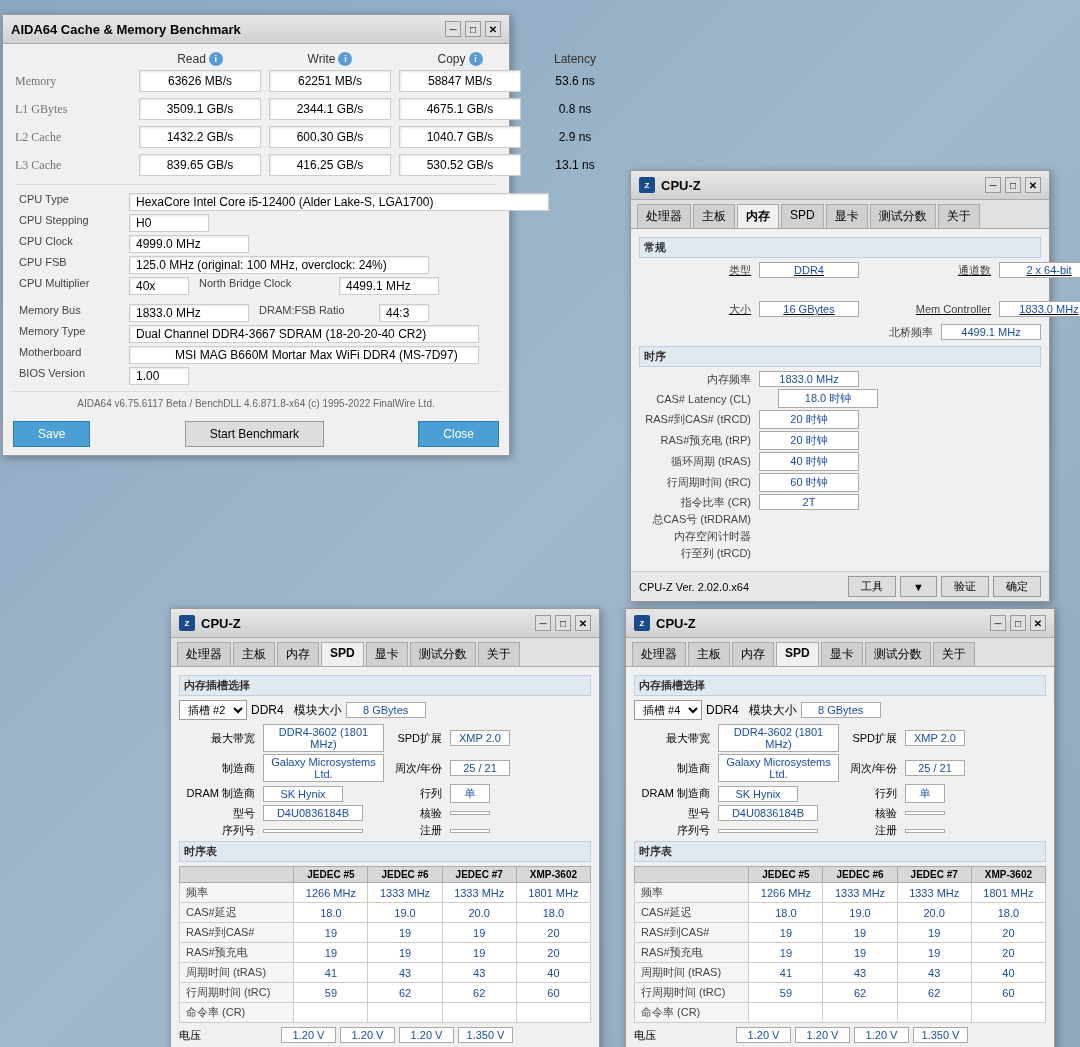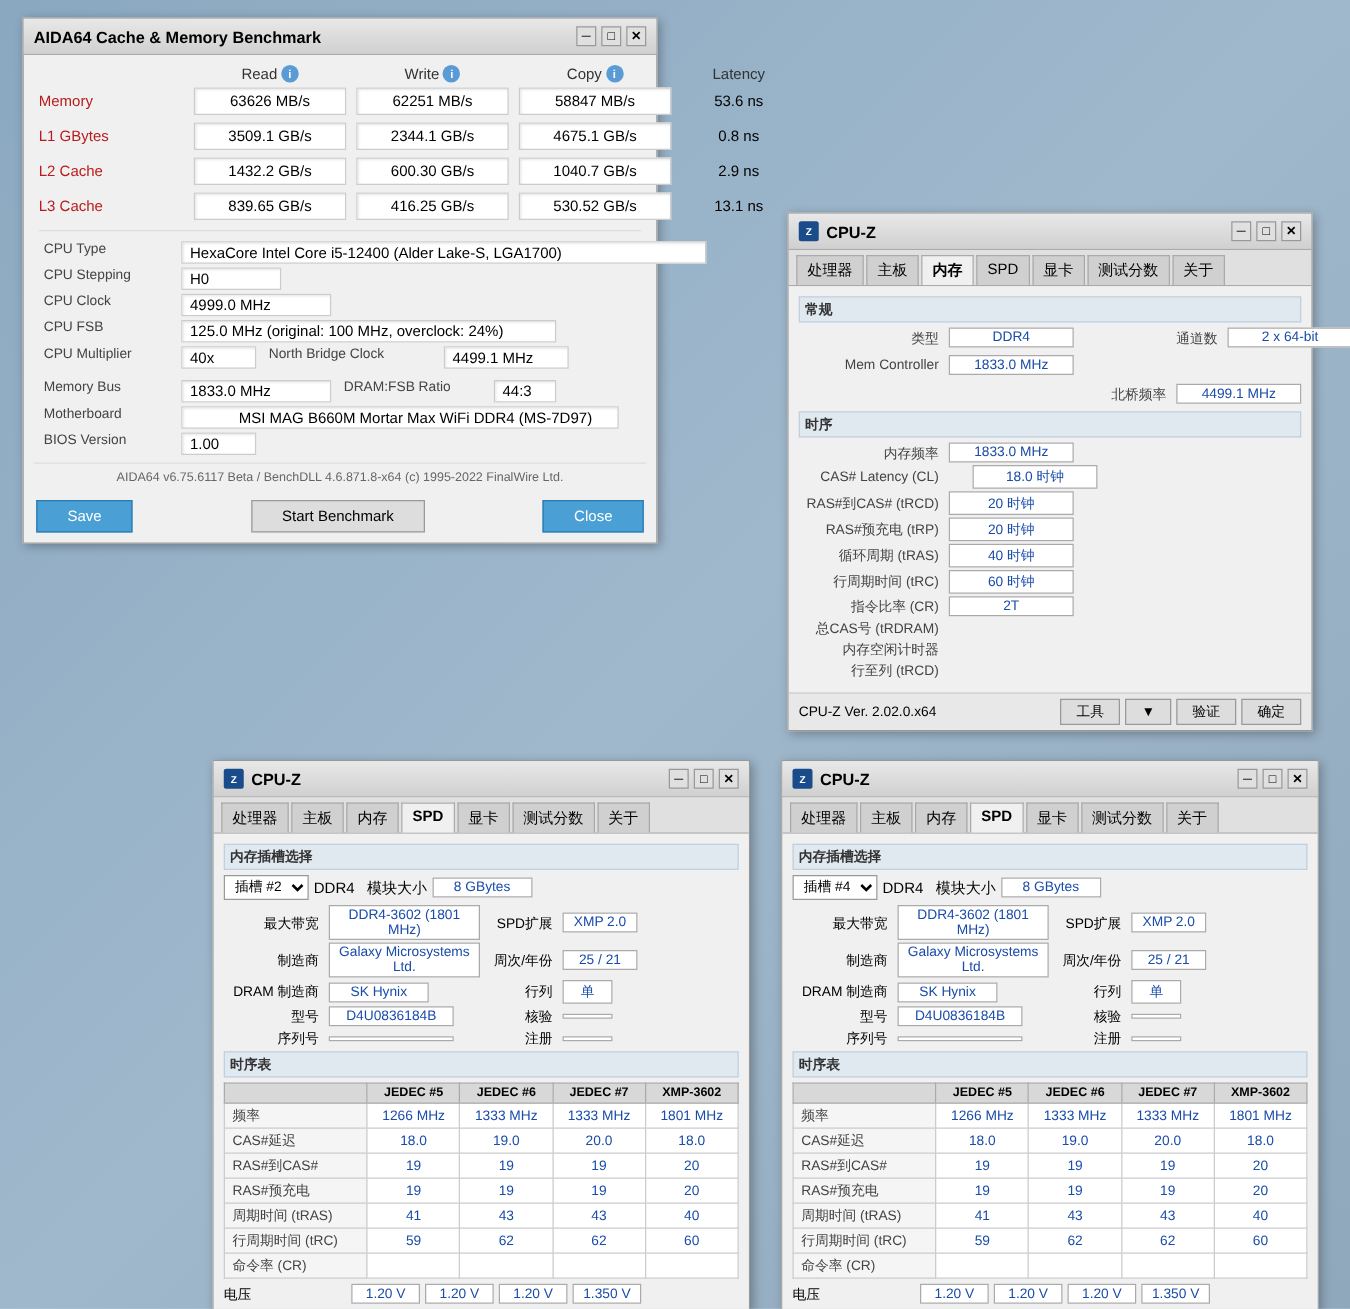--- a/index.html
+++ b/index.html
@@ -87,21 +87,22 @@
     }
     .aida-row {
       display: grid;
       grid-template-columns: 120px 130px 130px 130px 100px;
       margin-bottom: 6px;
       padding: 0 4px;
       align-items: center;
     }
     .aida-row .row-label {
       font-size: 12px;
-      color: #b91c1c;
+      color: #737373;
+      font-family: Liberation Serif, serif;
     }
     .aida-value-box {
       margin: 0 4px;
       border: 1px solid #ccc;
       background: white;
       padding: 3px 6px;
       text-align: center;
       font-size: 12px;
       box-shadow: inset 1px 1px 2px rgba(0,0,0,0.1);
     }
@@ -293,21 +294,21 @@
       top: 0; left: 0; right: 0; bottom: 0;
       background: linear-gradient(135deg, #8aa8c0 0%, #a0b8cc 50%, #90a8bc 100%);
       z-index: 0;
     }
   </style>
 </head>
 <body>
 
 <div class="bg-overlay"></div>
 
-<div class="window" id="aida-window" style="position:absolute;left:18px;top:14px;width:508px;z-index:10;">
+<div class="window" id="aida-window" style="position:absolute;left:2px;top:14px;width:508px;z-index:10;">
   <div class="window-titlebar">
     <div class="window-titlebar-left">
       <span>AIDA64 Cache &amp; Memory Benchmark</span>
     </div>
     <div class="window-controls">
       <div class="win-btn">─</div>
       <div class="win-btn">□</div>
       <div class="win-btn">✕</div>
     </div>
   </div>
@@ -392,20 +393,24 @@
         <div class="aida-info-value-box" style="min-width:100px;">4499.1 MHz</div>
       </div>
 
       <div style="height:6px;"></div>
 
       <div class="aida-info-row">
         <div class="aida-info-label">Memory Bus</div>
         <div class="aida-info-value-box" style="min-width:120px;margin-right:10px;">1833.0 MHz</div>
         <div class="aida-info-label" style="min-width:120px;text-align:left;">DRAM:FSB Ratio</div>
         <div class="aida-info-value-box" style="min-width:50px;">44:3</div>
+      </div>
+      <div class="aida-info-row">
+        <div class="aida-info-label">Memory Type</div>
+        <div class="aida-info-value-box" style="min-width:350px;">Dual Channel DDR4-3667 SDRAM  (18-20-20-40 CR2)</div>
       </div>
       <div class="aida-info-row">
         <div class="aida-info-label">Motherboard</div>
         <div class="aida-info-value-box" style="min-width:350px;padding-left:45px;">MSI MAG B660M Mortar Max WiFi DDR4 (MS-7D97)</div>
       </div>
       <div class="aida-info-row">
         <div class="aida-info-label">BIOS Version</div>
         <div class="aida-info-value-box" style="min-width:60px;">1.00</div>
       </div>
     </div>
@@ -437,21 +442,21 @@
     <div class="cpuz-tab">主板</div>
     <div class="cpuz-tab active">内存</div>
     <div class="cpuz-tab">SPD</div>
     <div class="cpuz-tab">显卡</div>
     <div class="cpuz-tab">测试分数</div>
     <div class="cpuz-tab">关于</div>
   </div>
   <div class="cpuz-body">
     <div class="cpuz-section-title">常规</div>
 
-    <div style="display:grid;grid-template-columns:1fr 1fr 1fr;gap:3px;margin-bottom:4px;">
+    <div style="display:grid;grid-template-columns:1fr 1fr;gap:20px;margin-bottom:4px;text-decoration:underline;">
       <div class="cpuz-field-row">
         <span class="cpuz-field-label">类型</span>
         <span class="cpuz-field-value">DDR4</span>
       </div>
       <div class="cpuz-field-row">
         <span class="cpuz-field-label">通道数</span>
         <span class="cpuz-field-value">2 x 64-bit</span>
       </div>
       <div class="cpuz-field-row">
         <span class="cpuz-field-label">大小</span>

